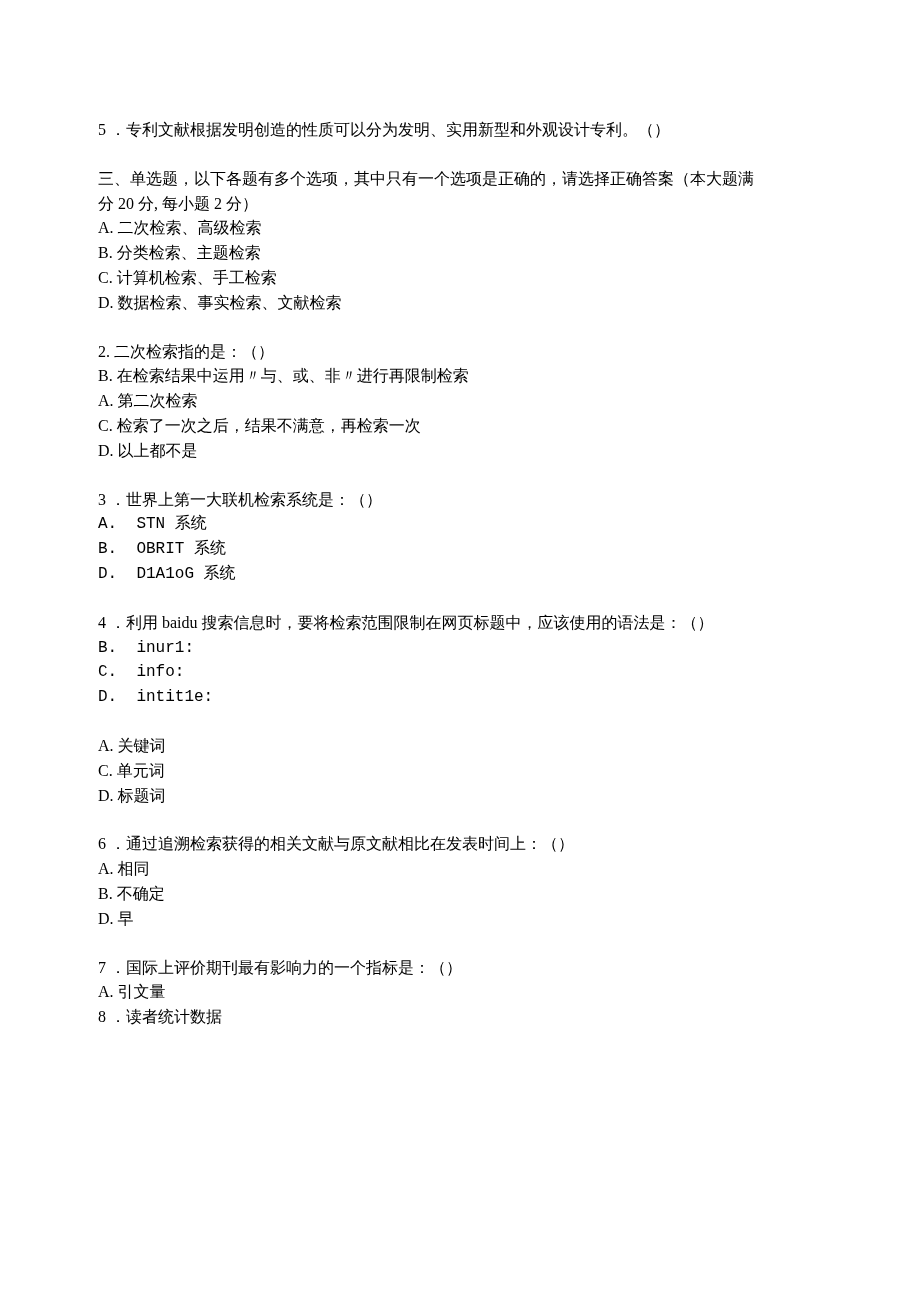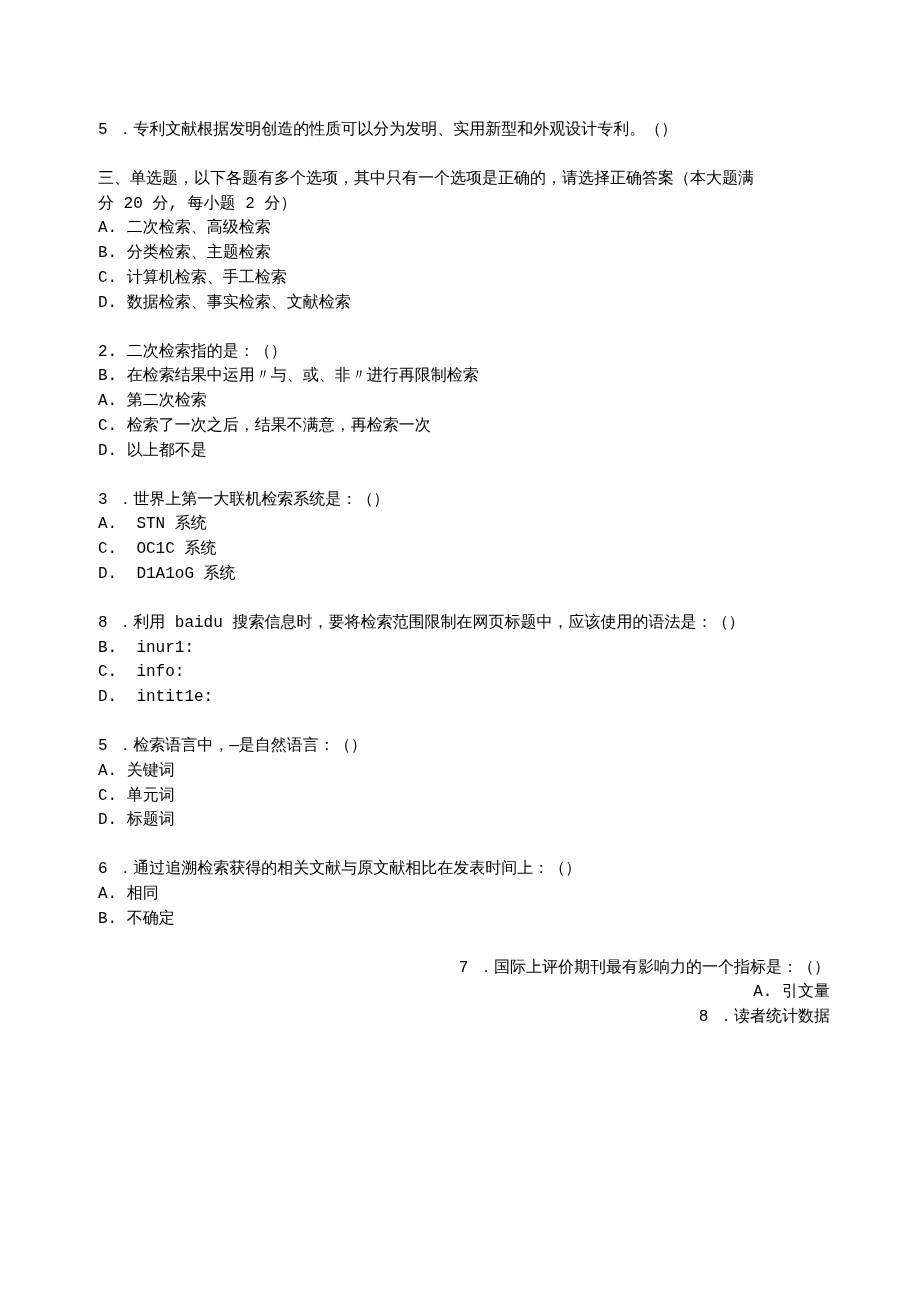--- a/index.html
+++ b/index.html
@@ -12,31 +12,29 @@
   body {
     font-family: "SimSun", "宋体", serif;
     font-size: 16px;
     color: #000000;
     line-height: 1.55;
     padding: 118px 90px 60px 98px;
   }
   .line {
     display: block;
     white-space: pre-wrap;
-    font-family: Liberation Mono, monospace;
   }
   .mono {
     font-family: "Courier New", Courier, monospace;
   }
   .block {
     margin-bottom: 24px;
   }
   .block:last-child {
     margin-bottom: 0;
-    text-align: right;
   }
 </style>
 </head>
 <body>
 
 <div class="block">
   <span class="line">5 ．专利文献根据发明创造的性质可以分为发明、实用新型和外观设计专利。（）</span>
 </div>
 
 <div class="block">
@@ -52,41 +50,41 @@
   <span class="line">2. 二次检索指的是：（）</span>
   <span class="line">B. 在检索结果中运用〃与、或、非〃进行再限制检索</span>
   <span class="line">A. 第二次检索</span>
   <span class="line">C. 检索了一次之后，结果不满意，再检索一次</span>
   <span class="line">D. 以上都不是</span>
 </div>
 
 <div class="block">
   <span class="line">3 ．世界上第一大联机检索系统是：（）</span>
   <span class="line mono">A.  STN 系统</span>
-  <span class="line mono">C.  OC1C 系统</span>
+  <span class="line mono">B.  OBRIT 系统</span>
   <span class="line mono">D.  D1A1oG 系统</span>
 </div>
 
 <div class="block">
-  <span class="line">8 ．利用 baidu 搜索信息时，要将检索范围限制在网页标题中，应该使用的语法是：（）</span>
+  <span class="line">4 ．利用 baidu 搜索信息时，要将检索范围限制在网页标题中，应该使用的语法是：（）</span>
   <span class="line mono">B.  inur1:</span>
   <span class="line mono">C.  info:</span>
   <span class="line mono">D.  intit1e:</span>
 </div>
 
 <div class="block">
-  <span class="line">5 ．检索语言中，—是自然语言：（）</span>
   <span class="line">A. 关键词</span>
   <span class="line">C. 单元词</span>
   <span class="line">D. 标题词</span>
 </div>
 
 <div class="block">
   <span class="line">6 ．通过追溯检索获得的相关文献与原文献相比在发表时间上：（）</span>
   <span class="line">A. 相同</span>
   <span class="line">B. 不确定</span>
+  <span class="line">D. 早</span>
 </div>
 
 <div class="block">
   <span class="line">7 ．国际上评价期刊最有影响力的一个指标是：（）</span>
   <span class="line">A. 引文量</span>
   <span class="line">8 ．读者统计数据</span>
 </div>
 
 </body></html>

